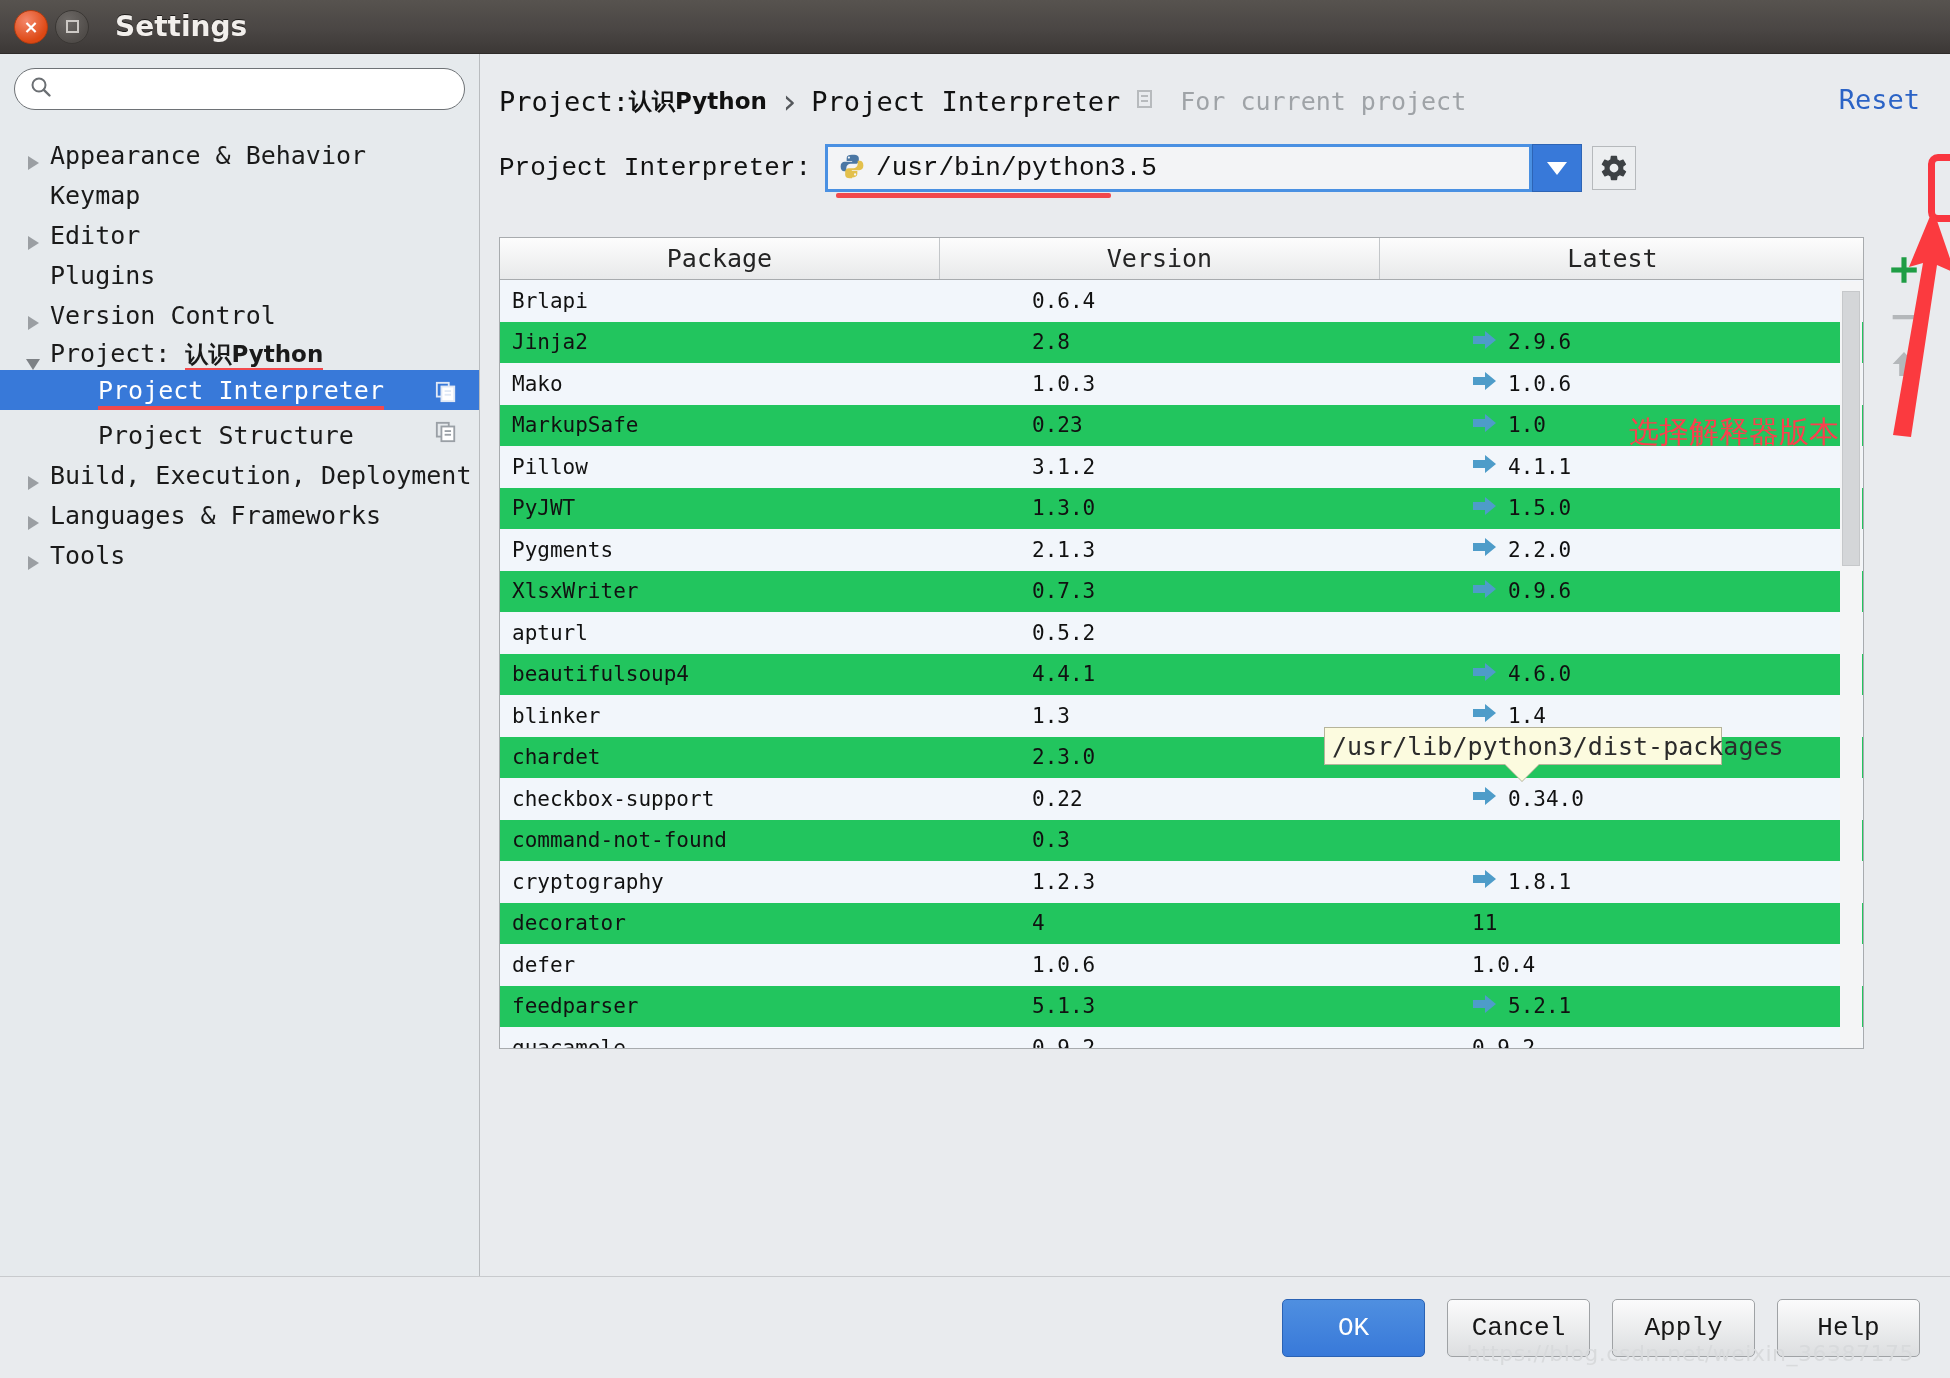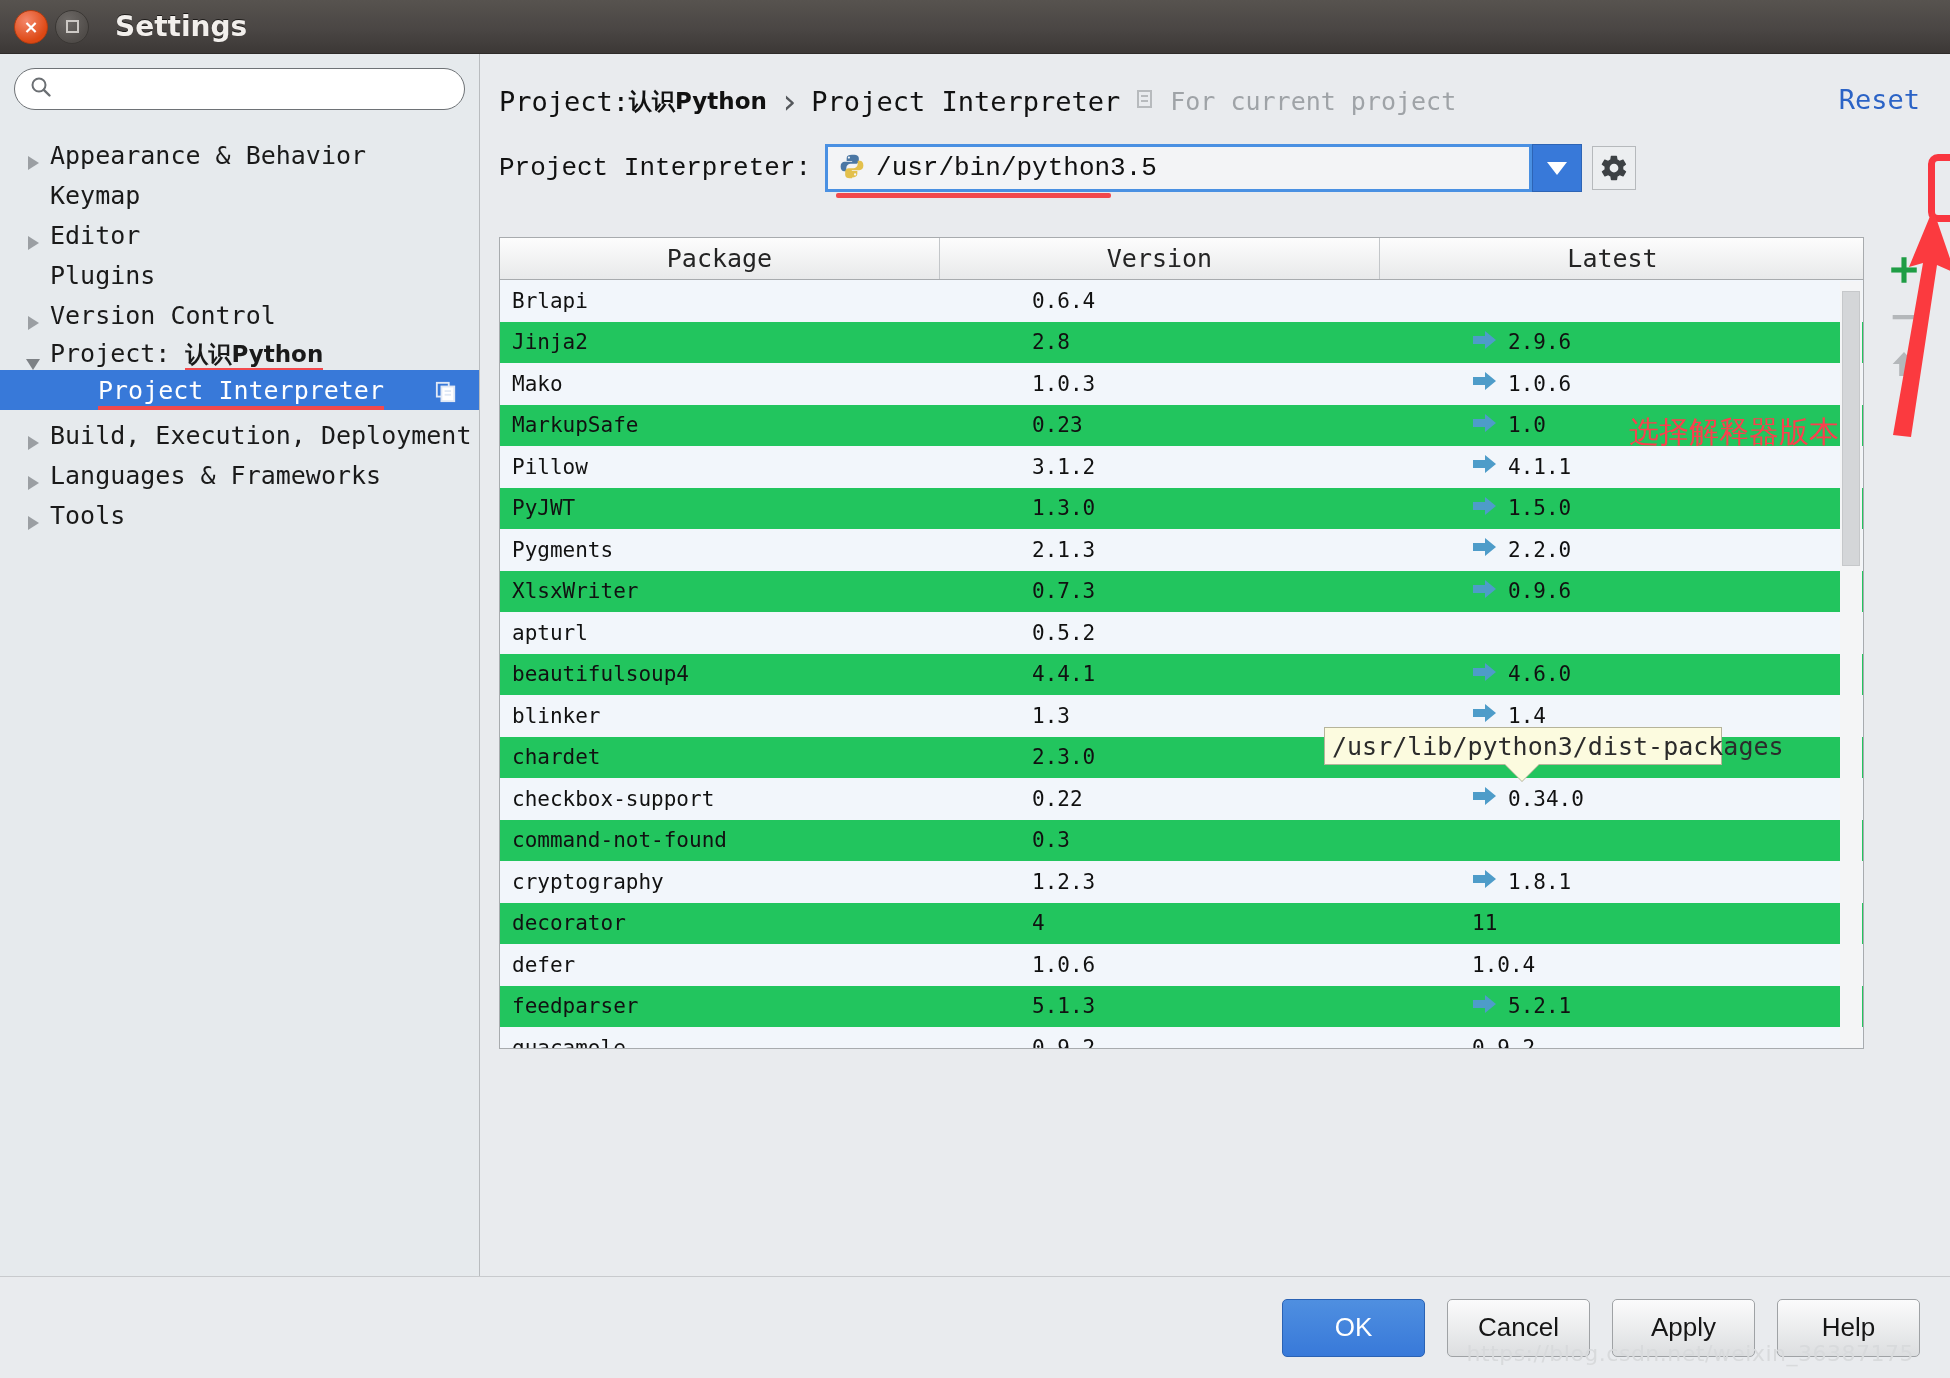--- a/index.html
+++ b/index.html
@@ -74,21 +74,21 @@
   
   .rightpane {
     position: absolute; left: 481px; top: 54px; width: 1469px; height: 1222px;
     background: #e9ebee;
   }
   .crumb {
     display: flex; align-items: center; height: 50px;
     margin: 22px 0 0 18px; font-size: 27px; color: #111; white-space: nowrap;
   }
   .crumb .sep { font-size: 34px; color: #55585c; margin: 0 12px; font-weight: 300; }
-  .crumb .forproj { color: #9fa3a7; font-size: 25px; margin-left: 14px; }
+  .crumb .forproj { color: #9fa3a7; font-size: 25px; margin-left: 24px; }
   .crumb .mini-ic { margin-left: 16px; }
   .reset {
     position: absolute; right: 30px; top: 30px; color: #2b63c6;
     font-size: 27px; cursor: pointer;
   }
 
   .interp-row {
     display: flex; align-items: center; margin: 14px 0 0 18px; height: 56px; font-family: Liberation Mono, monospace;
   }
   .interp-label { font-size: 26px; color: #111; white-space: nowrap; }
@@ -184,21 +184,21 @@
   
   .bottombar {
     position: absolute; left: 0; top: 1276px; width: 1950px; height: 102px;
     background: #e9ebee; border-top: 1px solid #c8cacd;
     display: flex; align-items: center; justify-content: flex-end; padding-right: 30px;
   }
   .btn {
     min-width: 143px; height: 58px; margin-left: 22px;
     border-radius: 5px; font-size: 26px;
     display: flex; align-items: center; justify-content: center;
-    font-family: Liberation Sans, sans-serif; cursor: pointer;
+    font-family: Liberation Mono, monospace; cursor: pointer;
     border: 1px solid #9fa2a5;
     background: linear-gradient(to bottom, #fbfbfc 0%, #dcdee0 100%);
     color: #161616;
   }
   .btn.primary {
     background: linear-gradient(to bottom, #4f8fe0 0%, #3879d9 100%);
     border: 1px solid #2a62b4; color: #fff;
   }
   .watermark {
     position: absolute; right: 36px; bottom: 12px; color: #d8dadc;
@@ -267,20 +267,30 @@
           <span class="label"><span>Project: </span><span class="cn underline-red">认识Python</span></span>
         </div>
         <div class="tnode child selected">
           <span class="arrow"></span>
           <span class="label underline-red">Project Interpreter</span>
           <span class="copy-ic"><svg width="22" height="22" viewBox="0 0 24 24">
               <rect x="2" y="2" width="13" height="15" fill="none" stroke="#dfe8f5" stroke-width="2"></rect>
               <rect x="7" y="6" width="14" height="16" fill="#fff" stroke="#dfe8f5" stroke-width="2"></rect>
               <line x1="10.5" y1="11" x2="17.5" y2="11" stroke="#dfe8f5" stroke-width="2"></line>
               <line x1="10.5" y1="15" x2="17.5" y2="15" stroke="#dfe8f5" stroke-width="2"></line>
+            </svg></span>
+        </div>
+        <div class="tnode child">
+          <span class="arrow"></span>
+          <span class="label">Project Structure</span>
+          <span class="copy-ic"><svg width="22" height="22" viewBox="0 0 24 24">
+              <rect x="2" y="2" width="13" height="15" fill="none" stroke="#9aa0a6" stroke-width="2"></rect>
+              <rect x="7" y="6" width="14" height="16" fill="#fff" stroke="#9aa0a6" stroke-width="2"></rect>
+              <line x1="10.5" y1="11" x2="17.5" y2="11" stroke="#9aa0a6" stroke-width="2"></line>
+              <line x1="10.5" y1="15" x2="17.5" y2="15" stroke="#9aa0a6" stroke-width="2"></line>
             </svg></span>
         </div>
         <div class="tnode">
           <span class="arrow">
             <span class="tri-r"></span>
           </span>
           <span class="label">Build, Execution, Deployment</span>
         </div>
         <div class="tnode">
           <span class="arrow">

